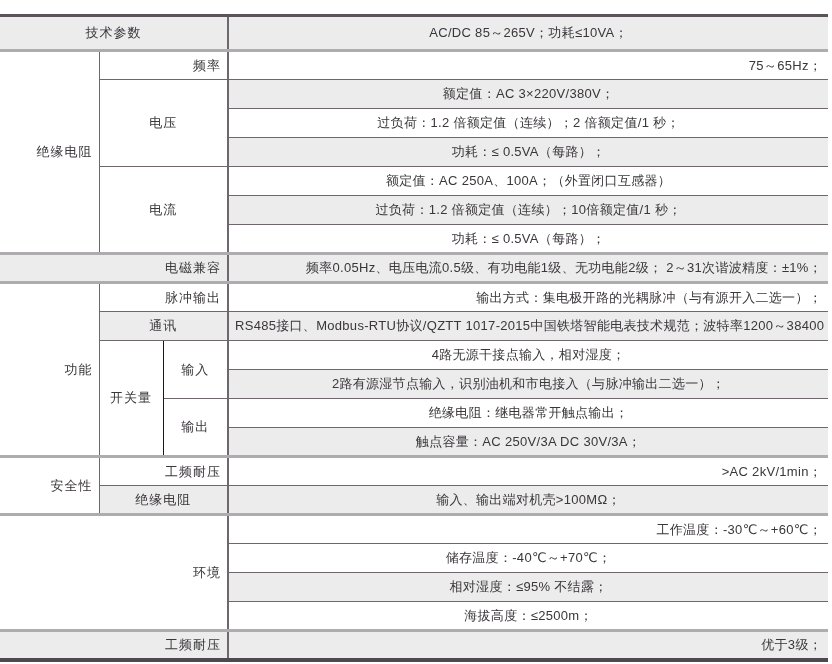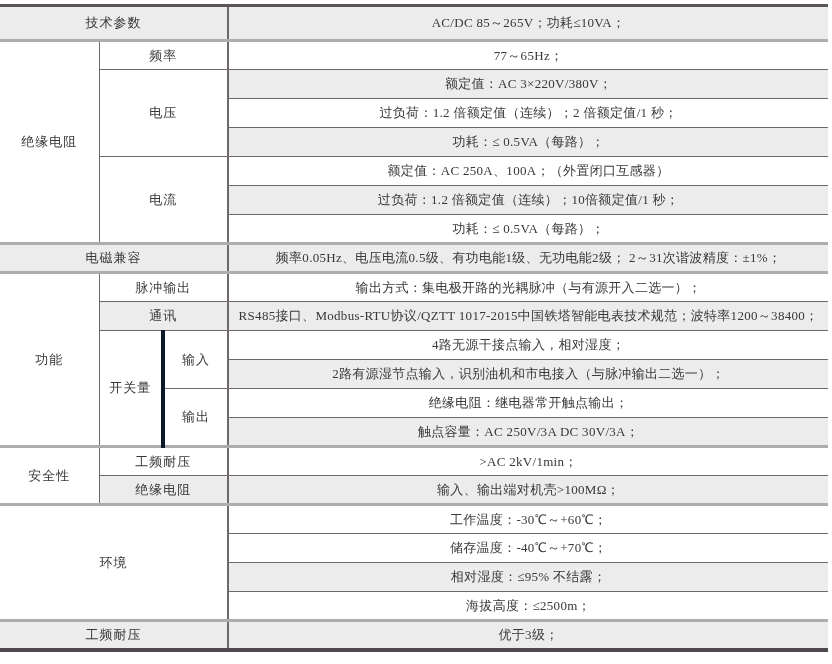--- a/index.html
+++ b/index.html
@@ -8,21 +8,21 @@
     background: #ffffff;
     width: 832px;
     height: 664px;
     font-family: "Liberation Sans", "DejaVu Sans", sans-serif;
   }
   .page {
     width: 832px;
     height: 468px;
     background: #ffffff;
     box-sizing: border-box;
-    padding-top: 4px;
+    padding-top: 14px;
   }
   table.spec-table {
     border-collapse: collapse;
     table-layout: fixed;
     width: 828px;
     color: #3a363a;
     font-size: 13px;
     border-top: 3px solid #5a545a;
     border-bottom: 4px solid #4f494f;
   }
@@ -31,28 +31,28 @@
   td {
     text-align: center;
     vertical-align: middle;
     padding: 1px 6px;
     border-top: 1px solid #6e686e;
     overflow: hidden;
     white-space: nowrap;
   }
   
   td.vb  { border-left: 1px solid #6e686e; }   
-  td.vb2 { border-left: 4px solid #0f172a; margin-top: 15px; }   
+  td.vb2 { border-left: 1px solid #0f172a; margin-top: 15px; }   
   td.val { border-left: 2px solid #6e686e; }   
   
-  tr.sec td { border-top: 3px solid #aeacae; }
+  tr.sec td { border-top: 3px solid #aeacae; text-align: right; }
   
   .shade { background: #ececec; }
   .label { letter-spacing: 1px; }
-  .value { letter-spacing: 0.3px; font-family: Liberation Serif, serif; }
+  .value { letter-spacing: 0.3px; }
 </style>
 </head>
 <body>
 
 <div class="page">
   <table class="spec-table">
     <colgroup>
       <col style="width:99px">
       <col style="width:64px">
       <col style="width:65px">
@@ -61,21 +61,21 @@
 
     <tbody>
         <tr class="hdr">
       <td colspan="3" class="label shade">技术参数</td>
       <td class="val value shade">AC/DC 85～265V；功耗≤10VA；</td>
     </tr>
 
     <tr class="sec">
       <td rowspan="7" class="label">绝缘电阻</td>
       <td colspan="2" class="vb label">频率</td>
-      <td class="val value">77～65Hz；</td>
+      <td class="val value">75～65Hz；</td>
     </tr>
     <tr>
       <td colspan="2" rowspan="3" class="vb label">电压</td>
       <td class="val value shade">额定值：AC 3×220V/380V；</td>
     </tr>
     <tr>
       <td class="val value">过负荷：1.2 倍额定值（连续）；2 倍额定值/1 秒；</td>
     </tr>
     <tr>
       <td class="val value shade">功耗：≤ 0.5VA（每路）；</td>

